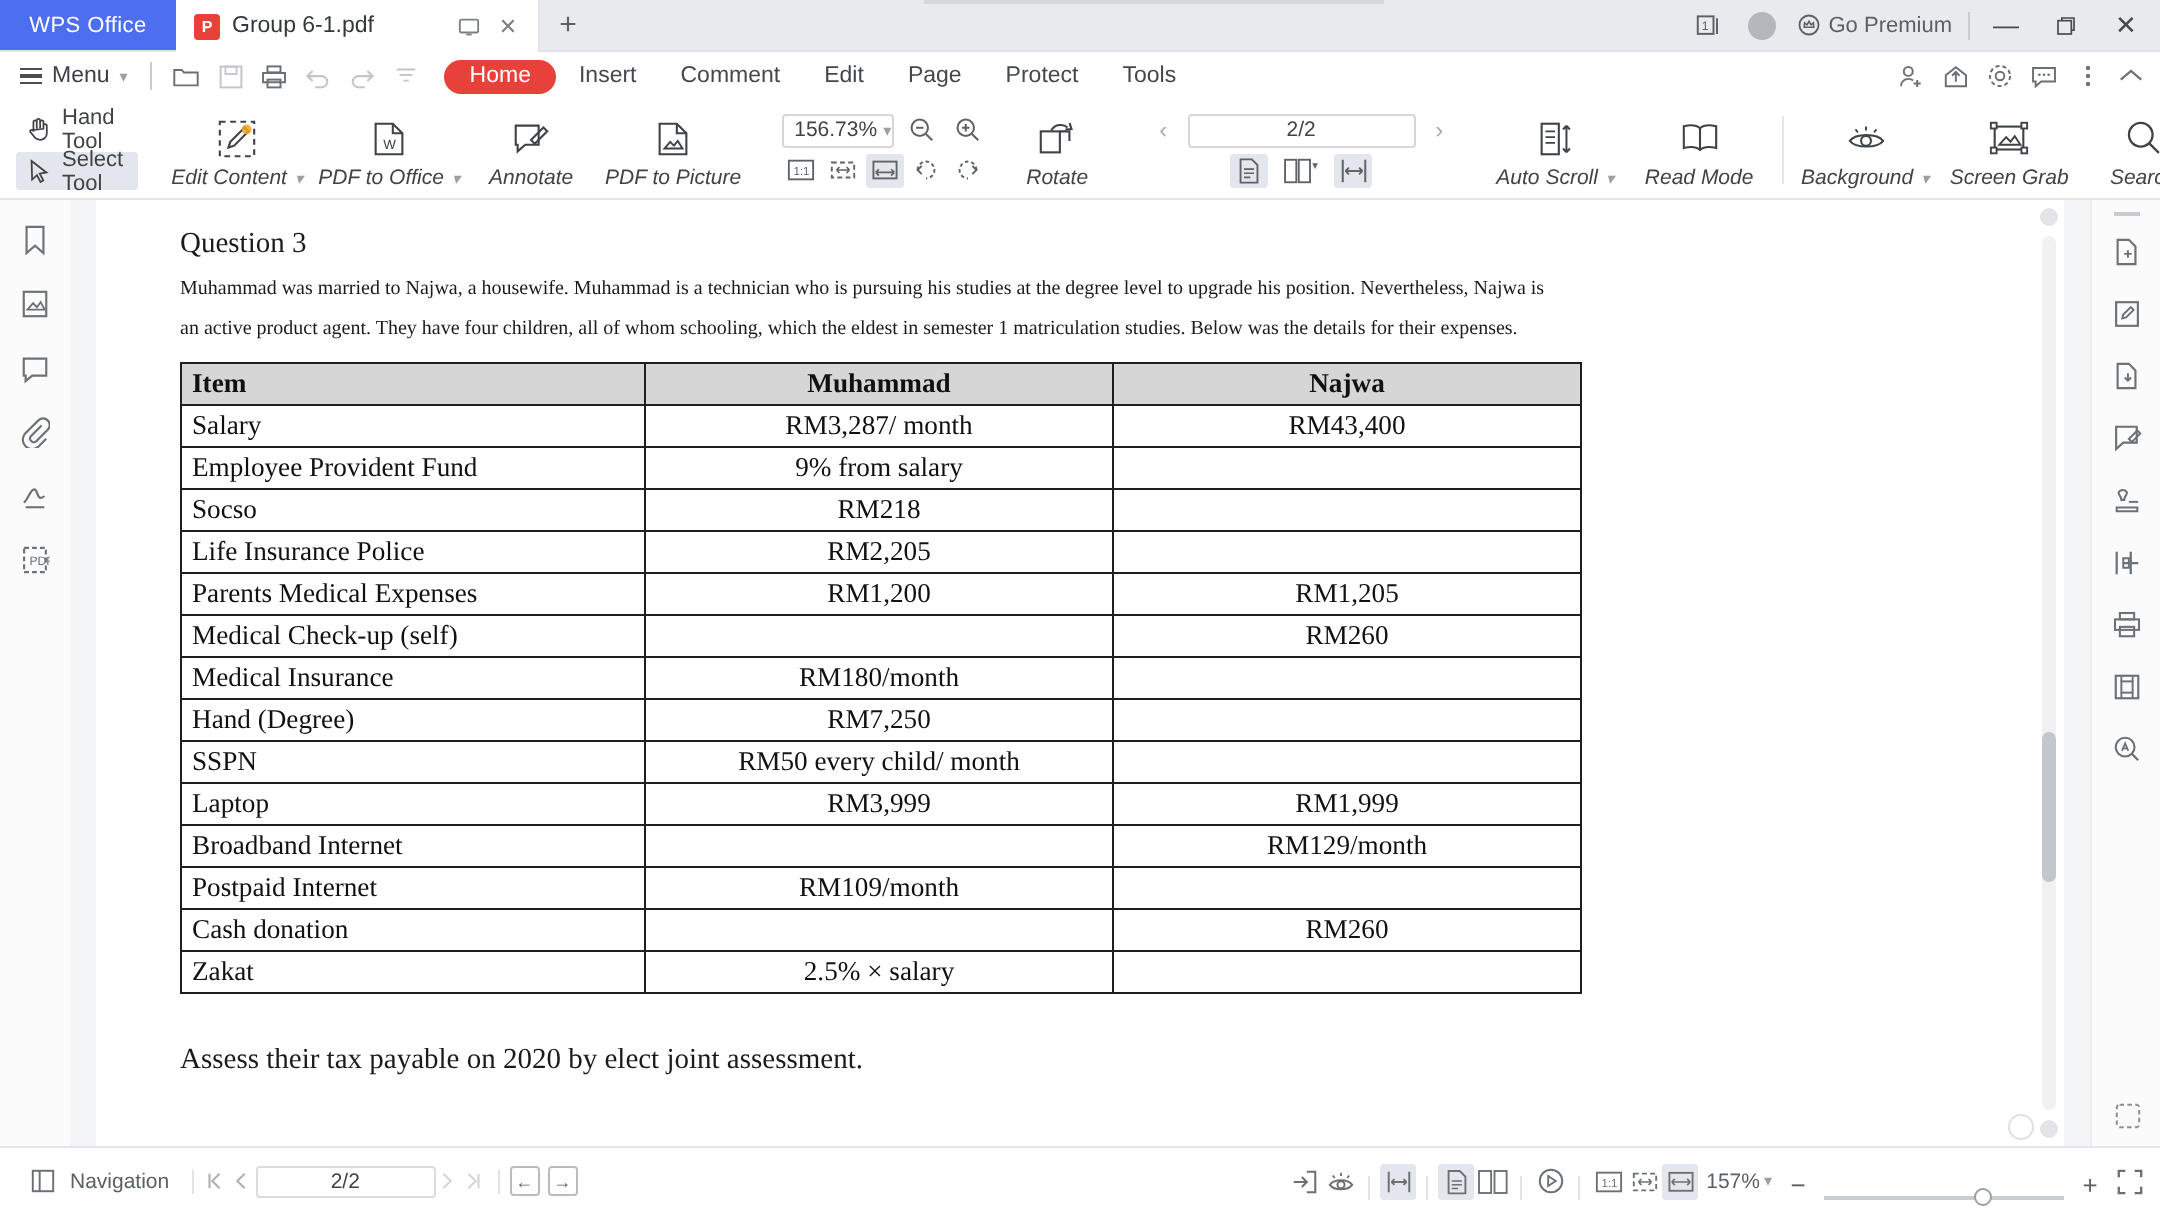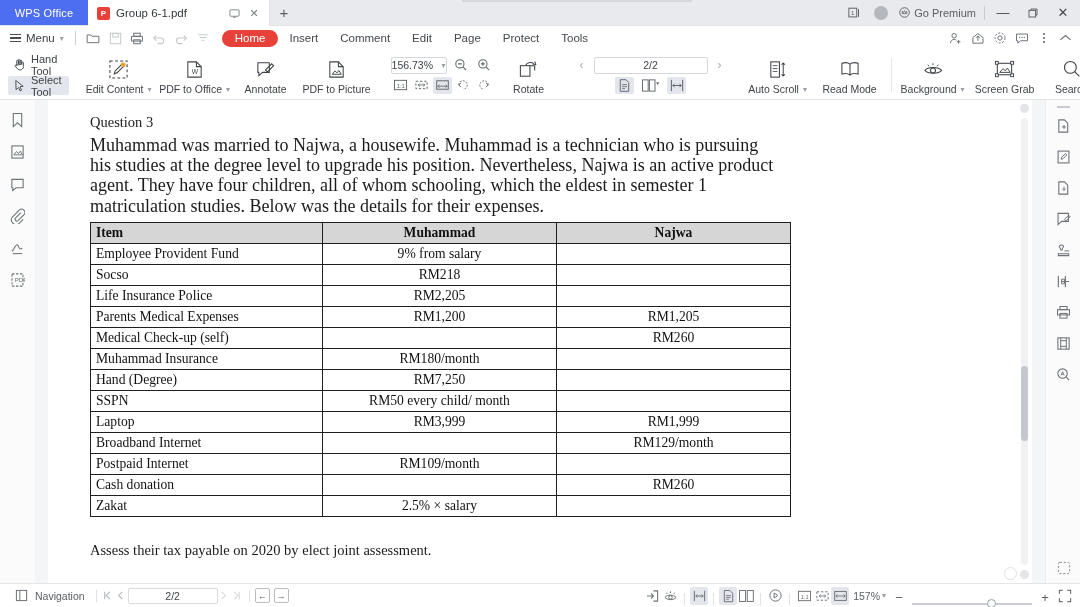--- a/index.html
+++ b/index.html
@@ -80,26 +80,26 @@
     color:#3f4348; border-radius:2px; height:19px;
   }
   .tool-pill.sel { background:#e3e6ec; }
   .bigbtn {
     width:62px; display:flex; flex-direction:column; align-items:center; justify-content:center;
     gap:3px; font-size:10.5px; color:#3f4348; height:50px; padding-top:3px;
   }
   .bigbtn.w70 { width:72px; }
   .bigbtn.w78 { width:80px; }
   .bigbtn .bi { height:22px; display:flex; align-items:center; justify-content:center; }
-  .bigbtn .lbl { display:flex; align-items:center; gap:4px; white-space:nowrap; }
+  .bigbtn .lbl { display:flex; align-items:center; gap:4px; white-space:nowrap;font-style:italic; }
   .zoomgroup { display:flex; flex-direction:column; justify-content:center; gap:3px; padding:0 4px; }
   .zoomrow1 { display:flex; align-items:center; gap:5px; }
   .zoombox {
     width:56px; height:17px; border:1px solid #d4d7dc; border-radius:2px; font-size:10.5px;
-    display:flex; align-items:center; justify-content:space-between; gap:3px; color:#3f4348; background:#fff;
+    display:flex; align-items:center; justify-content:flex-end; gap:3px; color:#3f4348; background:#fff;
   }
   .zr-ic { width:18px; height:17px; display:flex; align-items:center; justify-content:center; color:#5e6368; }
   .zoomrow2 { display:flex; align-items:center; gap:2px; }
   .mini { width:19px; height:17px; display:flex; align-items:center; justify-content:center; color:#5e6368; }
   .mini.sel { background:#e3e6ec; border-radius:2px; }
   .pagegroup { display:flex; flex-direction:column; justify-content:center; gap:3px; padding:0 6px; }
   .pagerow1 { display:flex; align-items:center; gap:6px; }
   .pagebox {
     width:114px; height:17px; border:1px solid #d4d7dc; border-radius:2px; font-size:10.5px;
     display:flex; align-items:center; justify-content:center; color:#3f4348; background:#fff;
@@ -118,21 +118,21 @@
   .rail-ic { width:20px; height:20px; display:flex; align-items:center; justify-content:center; color:#6d7277; }
   .rrail-bottom { position:absolute; bottom:6px; left:9px; width:18px; height:18px; display:flex; align-items:center; justify-content:center; color:#8a8f95;}
 
   .docwrap { flex:1; display:flex; justify-content:center; overflow:hidden; position:relative; background:#f4f5f7; }
   .page {
     background:#ffffff; width:985px; margin-top:0px; padding:14px 40px 0 40px;
     box-shadow:0 0 0 1px #e6e7ea; position:relative;
   }
   .q-title { font-size:14.5px; color:#1b1b1b; margin:0 0 4px 2px; font-family:"Liberation Serif", serif; }
   .q-body {
-    font-size:18px; line-height:20.2px; color:#1b1b1b; margin:0 0 6px 2px;
+    font-size:10px; line-height:20.2px; color:#1b1b1b; margin:0 0 6px 2px;
     font-family:"Liberation Serif", serif; max-width:690px;
   }
   table.exp { border-collapse:collapse; width:700px; margin:3px 0 0 2px; table-layout:fixed; }
   table.exp td, table.exp th {
     border:1px solid #1f1f1f; height:21px; font-size:13.6px; color:#111;
     font-family:"Liberation Serif", serif; padding:0 5px;
   }
   table.exp th { background:#d6d6d6; font-weight:bold; }
   table.exp th.c1, table.exp td.c1 { width:232px; text-align:left; }
   table.exp th.c2, table.exp td.c2 { width:234px; text-align:center; }
@@ -142,21 +142,21 @@
 
   .vscroll { position:absolute; right:3px; top:4px; bottom:4px; width:9px; }
   .vs-track { position:absolute; top:14px; bottom:14px; left:1px; width:7px; background:#f0f1f3; border-radius:4px;}
   .vs-thumb { position:absolute; left:1px; width:7px; top:262px; height:75px; background:#c3c6cc; border-radius:4px;}
   .vs-end { position:absolute; left:0px; width:9px; height:9px; border-radius:50%; background:#e3e5e9; }
   .vs-end.t { top:0; } .vs-end.b { bottom:0; }
   .corner-btn { position:absolute; left:-16px; bottom:-1px; width:13px; height:13px; border-radius:50%; border:1px solid #dfe1e5; background:#fff;}
 
   
   .statusbar {
-    height:24px; background:#ffffff; border-top:1px solid #e4e6ea; display:flex; align-items:center;
+    height:34px; background:#ffffff; border-top:1px solid #e4e6ea; display:flex; align-items:center;
     font-size:10.5px; color:#5a6066; flex:none; padding:0 6px;
   }
   .sb-item { display:flex; align-items:center; gap:5px; padding:0 6px; height:18px; }
   .sb-ic { width:18px; height:18px; display:flex; align-items:center; justify-content:center; color:#6b7075; }
   .sb-ic.sel { background:#e3e6ec; border-radius:2px; }
   .sb-sep { width:1px; height:12px; background:#e0e2e6; margin:0 5px; }
   .sb-pagebox {
     width:90px; height:16px; border:1px solid #d9dce0; border-radius:2px; display:flex;
     align-items:center; justify-content:center; font-size:10.5px; color:#3f4348;
   }
@@ -616,20 +616,25 @@
         <table class="exp">
           <thead>
             <tr>
               <th class="c1">Item</th>
               <th class="c2">Muhammad</th>
               <th class="c3">Najwa</th>
             </tr>
           </thead>
           <tbody>
               <tr>
+                <td class="c1">Salary</td>
+                <td class="c2">RM3,287/ month</td>
+                <td class="c3">RM43,400</td>
+              </tr>
+              <tr>
                 <td class="c1">Employee Provident Fund</td>
                 <td class="c2">9% from salary</td>
                 <td class="c3"></td>
               </tr>
               <tr>
                 <td class="c1">Socso</td>
                 <td class="c2">RM218</td>
                 <td class="c3"></td>
               </tr>
               <tr>
@@ -641,21 +646,21 @@
                 <td class="c1">Parents Medical Expenses</td>
                 <td class="c2">RM1,200</td>
                 <td class="c3">RM1,205</td>
               </tr>
               <tr>
                 <td class="c1">Medical Check-up (self)</td>
                 <td class="c2"></td>
                 <td class="c3">RM260</td>
               </tr>
               <tr>
-                <td class="c1">Muhammad Insurance</td>
+                <td class="c1">Medical Insurance</td>
                 <td class="c2">RM180/month</td>
                 <td class="c3"></td>
               </tr>
               <tr>
                 <td class="c1">Hand (Degree)</td>
                 <td class="c2">RM7,250</td>
                 <td class="c3"></td>
               </tr>
               <tr>
                 <td class="c1">SSPN</td>

